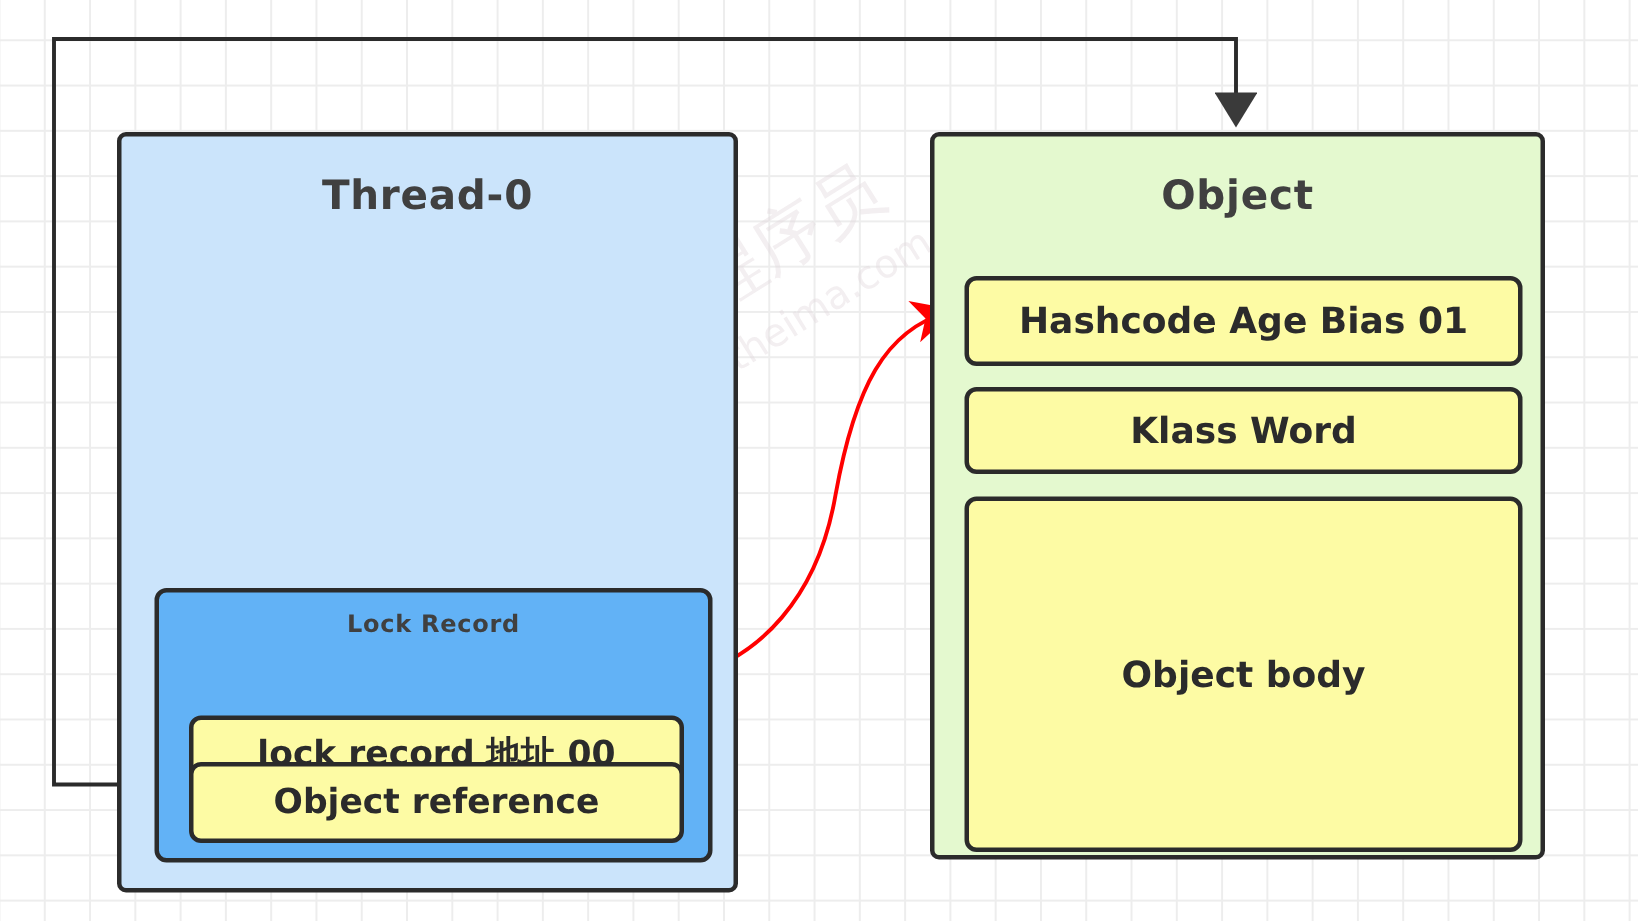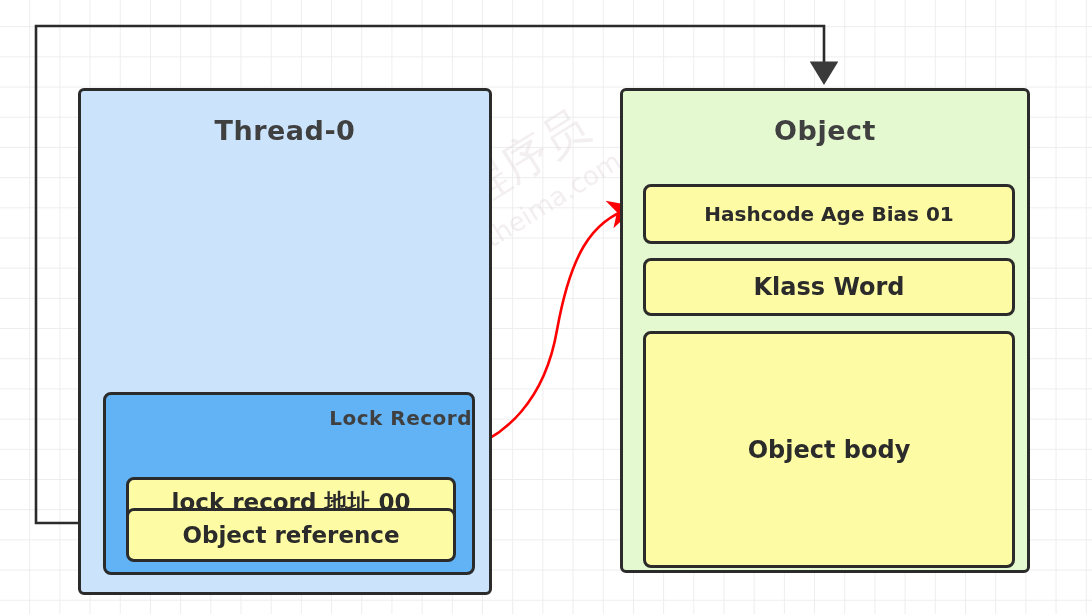--- a/index.html
+++ b/index.html
@@ -69,22 +69,21 @@
     left: 22px;
     top: 301px;
     width: 372px;
     height: 183px;
     background: #62b2f6;
     border-width: 3px;
     border-radius: 8px;
   }
   #lock-record-title {
     top: 11px;
-    font-size: 20px;
-    text-align: right;
+    font-size: 16px;
   }
   .yellow-row {
     position: absolute;
     box-sizing: border-box;
     background: #fdfba4;
     border: 3px solid #2b2b2b;
     border-radius: 8px;
     display: flex;
     align-items: center;
     justify-content: center;
@@ -116,21 +115,21 @@
   }
   #object-title {
     top: 24px;
     font-size: 27px;
   }
   #obj-row-0 {
     left: 20px;
     top: 93px;
     width: 372px;
     height: 60px;
-    font-size: 20px;
+    font-size: 24px;
   }
   #obj-row-1 {
     left: 20px;
     top: 167px;
     width: 372px;
     height: 58px;
     font-size: 24px;
   }
   #obj-row-2 {
     left: 20px;

